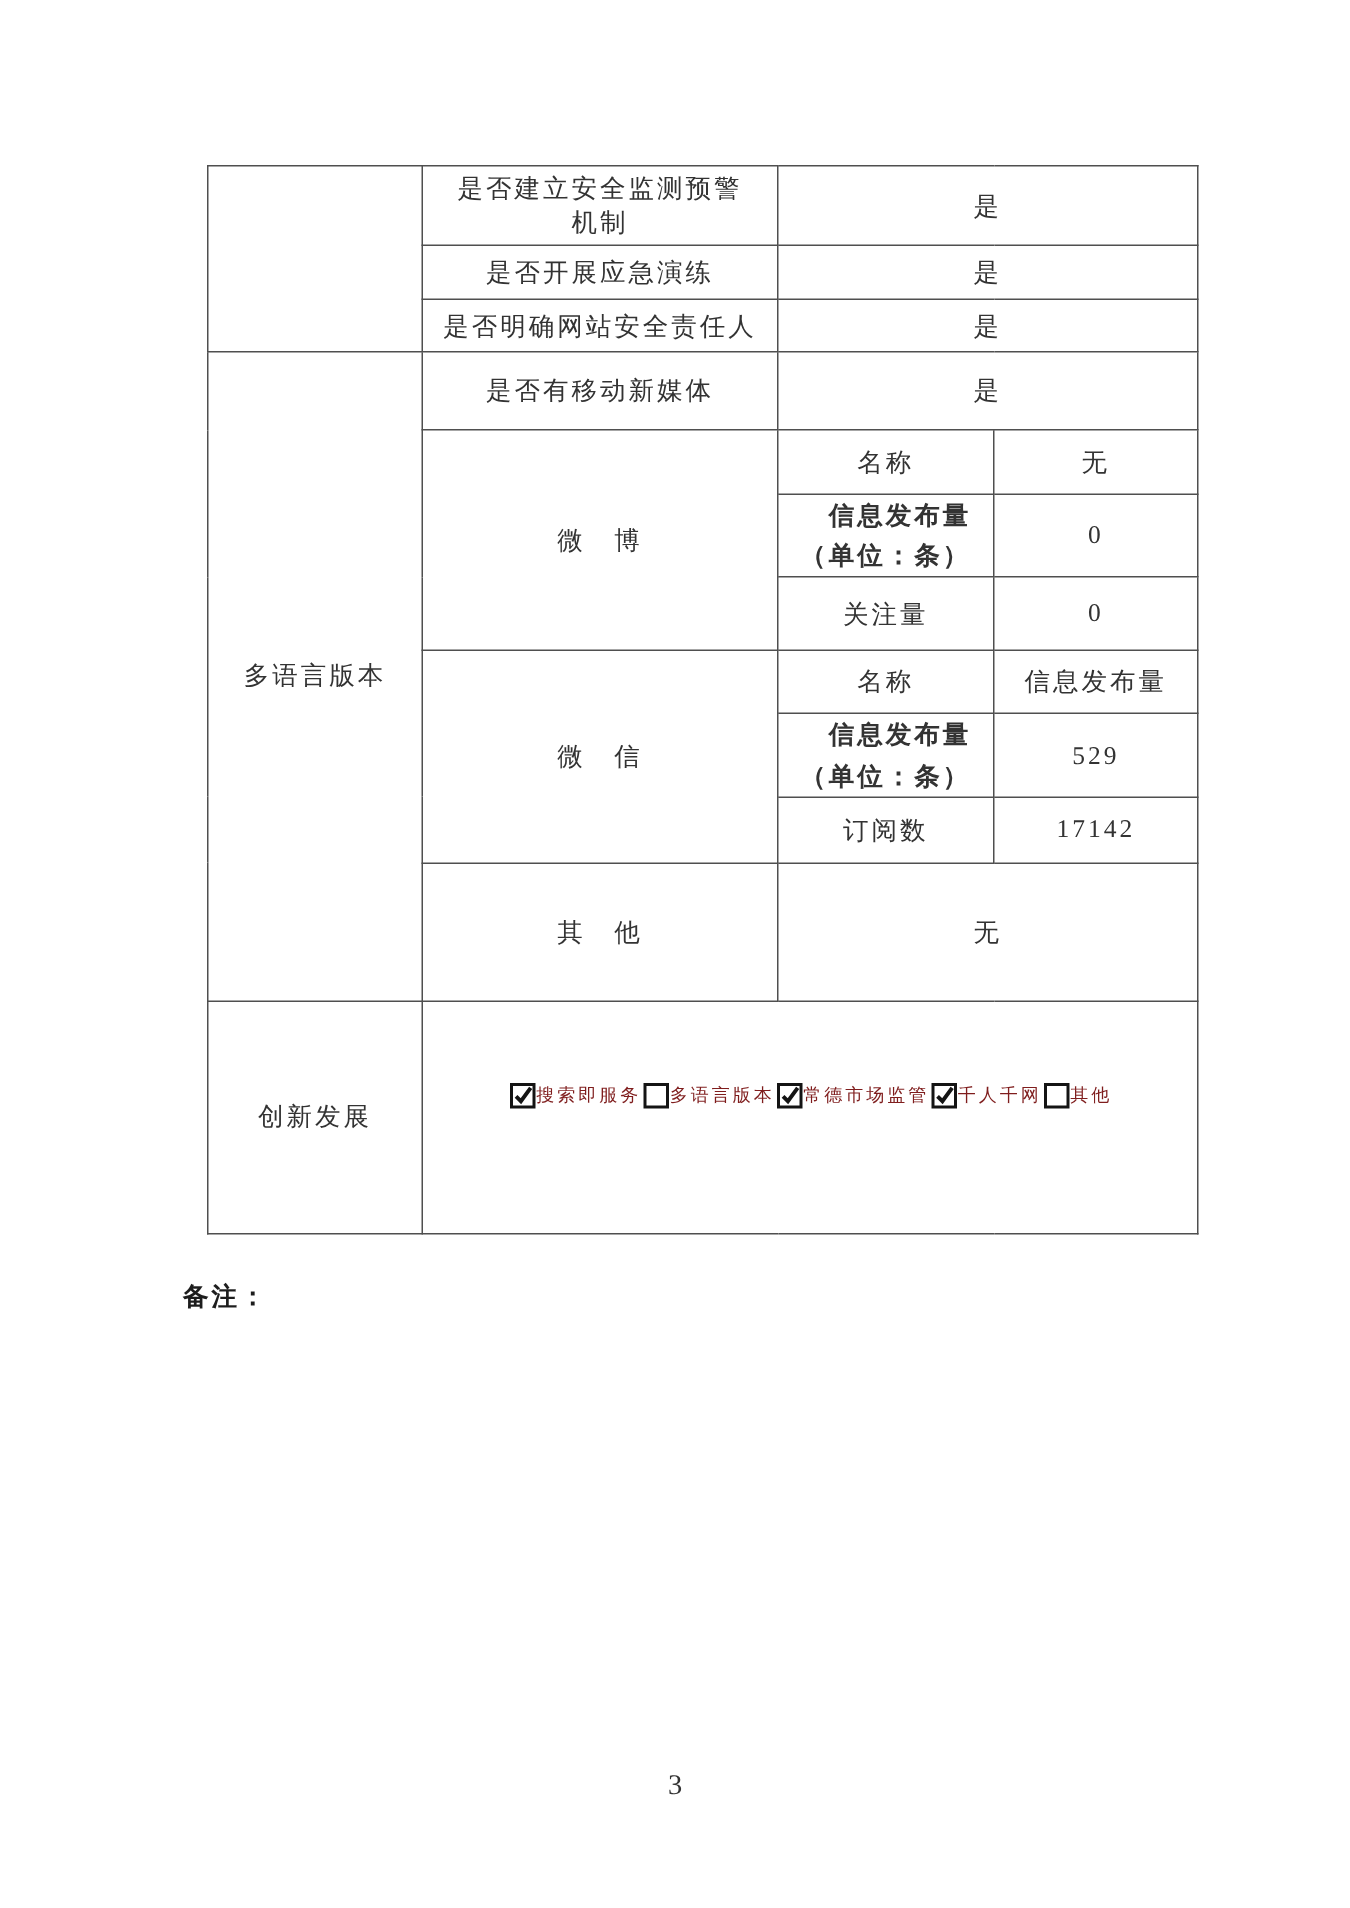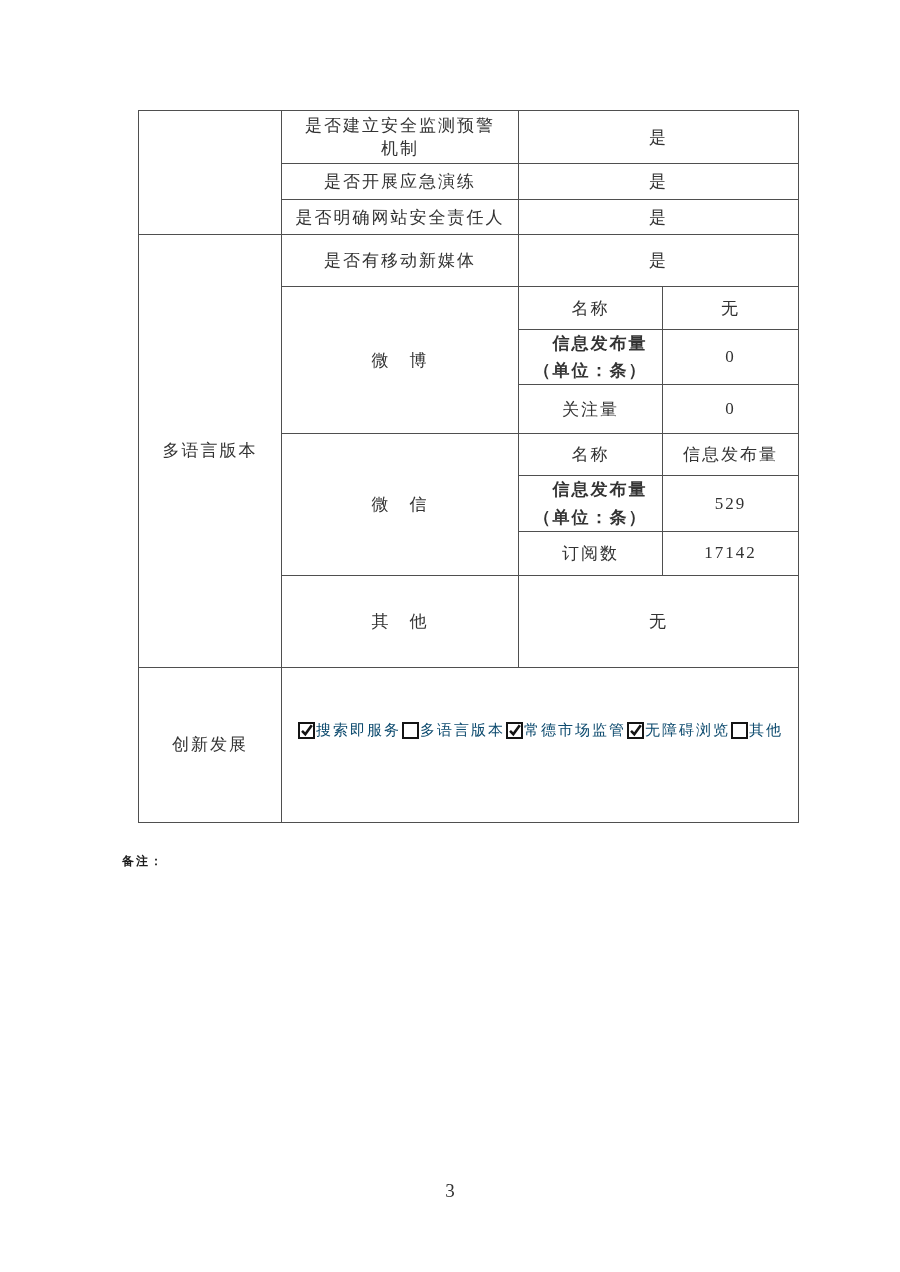--- a/index.html
+++ b/index.html
@@ -50,25 +50,25 @@
     display: inline-flex;
     align-items: center;
     justify-content: center;
     width: 13px; height: 13px;
     border: 2.5px solid #141414;
     background: #ffffff;
     margin: 0 1px;
     flex: none;
   }
   .cb-box svg { display: block; overflow: visible; }
-  .cb-label { font-size: 15px; letter-spacing: 2px; color: #0c4a6e; text-align: center; }
+  .cb-label { font-size: 12px; letter-spacing: 2px; color: #7f1d1d; text-align: center; }
   .remarks {
     position: absolute;
     left: 122px; top: 853px;
-    font-size: 12px;
+    font-size: 17px;
     font-weight: bold;
     color: #1d1d1d;
     letter-spacing: 2px;
   }
   .pageno {
     position: absolute;
     left: 0; top: 1180px;
     width: 900px;
     text-align: center;
     font-size: 19px;
@@ -168,21 +168,21 @@
                   </svg>
                 </span>
                 <span class="cb-label">常德市场监管</span>
               </span>
               <span class="cb-item">
                 <span class="cb-box">
                   <svg viewBox="0 0 16 16" width="13" height="13">
                     <path d="M2.5 8.5 L6.5 12.5 L14.5 1.5" stroke="#141414" stroke-width="3.2" fill="none"></path>
                   </svg>
                 </span>
-                <span class="cb-label">无障碍浏览</span>
+                <span class="cb-label">千人千网</span>
               </span>
               <span class="cb-item">
                 <span class="cb-box"></span>
                 <span class="cb-label">其他</span>
               </span>
             </div>
       </td>
     </tr>
   </tbody>
     </table>

